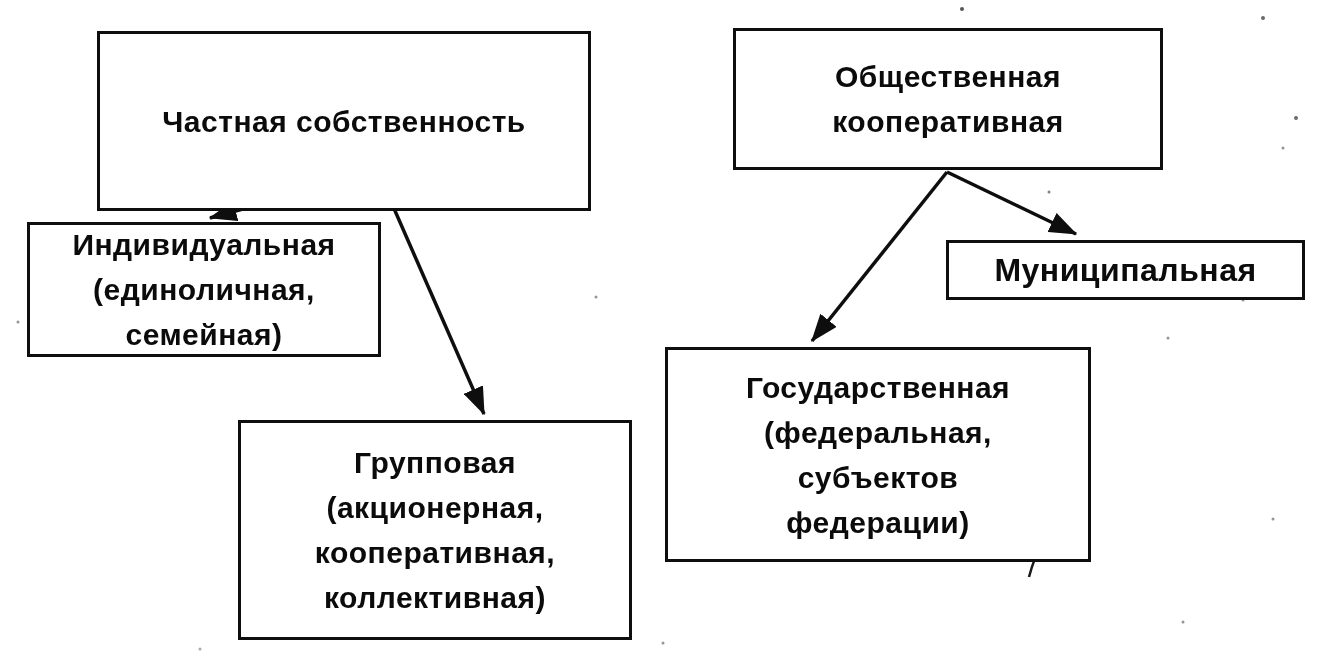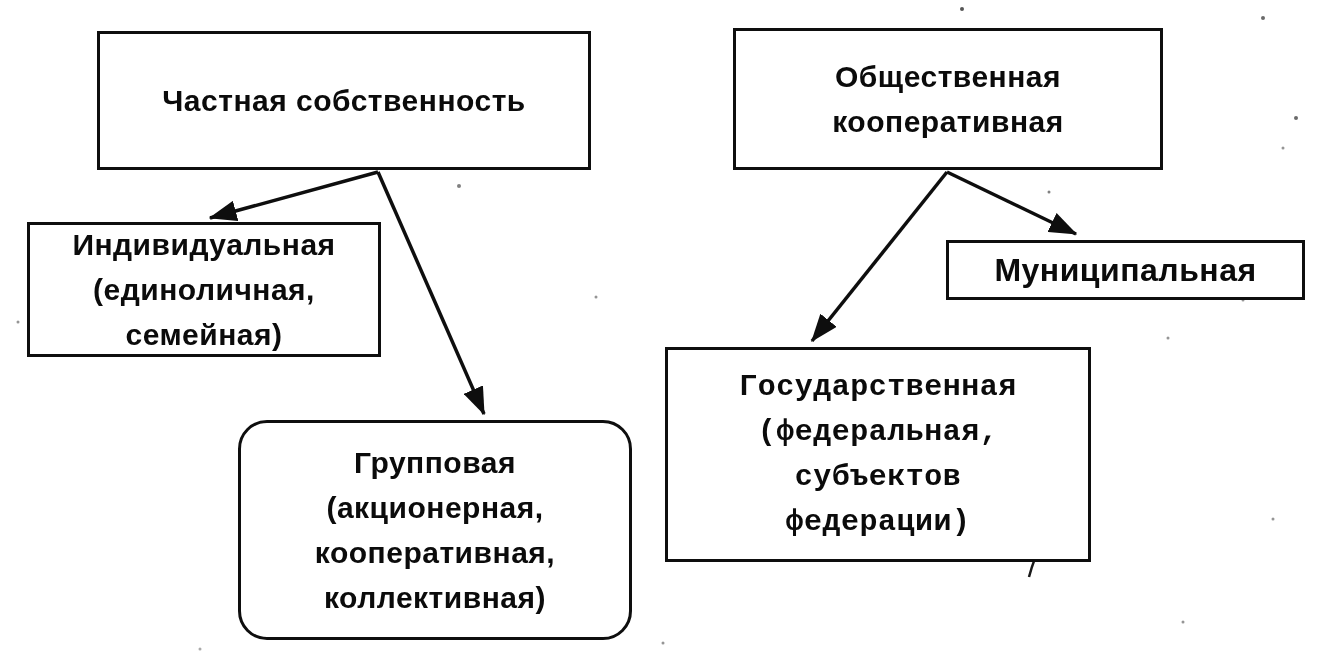--- a/index.html
+++ b/index.html
@@ -76,46 +76,46 @@
       <circle cx="1243" cy="300" r="1.5" opacity="0.5"></circle>
       <circle cx="596" cy="297" r="1.5" opacity="0.5"></circle>
       <circle cx="18" cy="322" r="1.5" opacity="0.5"></circle>
       <circle cx="1273" cy="519" r="1.5" opacity="0.5"></circle>
       <circle cx="1183" cy="622" r="1.5" opacity="0.5"></circle>
       <circle cx="663" cy="643" r="1.5" opacity="0.5"></circle>
       <circle cx="200" cy="649" r="1.5" opacity="0.4"></circle>
     </g>
   </svg>
 
-  <div class="node node-private" style="left:97px; top:31px; width:494px; height:139px;">
+  <div class="node node-private" style="left:97px; top:31px; width:494px; height:180px;">
     <div class="node-label">Частная собственность</div>
   </div>
 
   <div class="node node-public" style="left:733px; top:28px; width:430px; height:142px;">
     <div class="node-label">Общественная
 кооперативная</div>
   </div>
 
   <div class="node node-individual" style="left:27px; top:222px; width:354px; height:135px;">
     <div class="node-label">Индивидуальная
 (единоличная,
 семейная)</div>
   </div>
 
-  <div class="node node-group" style="left:238px; top:420px; width:394px; height:220px;border-radius:29px;">
+  <div class="node node-group" style="left:238px; top:420px; width:394px; height:220px;">
     <div class="node-label">Групповая
 (акционерная,
 кооперативная,
 коллективная)</div>
   </div>
 
   <div class="node node-municipal" style="left:946px; top:240px; width:359px; height:60px;">
     <div class="node-label">Муниципальная</div>
   </div>
 
-  <div class="node node-state" style="left:665px; top:347px; width:426px; height:215px;font-family:Liberation Mono, monospace;">
+  <div class="node node-state" style="left:665px; top:347px; width:426px; height:215px;">
     <div class="node-label">Государственная
 (федеральная,
 субъектов
 федерации)</div>
   </div>
 
 </div>
 
 </body></html>

